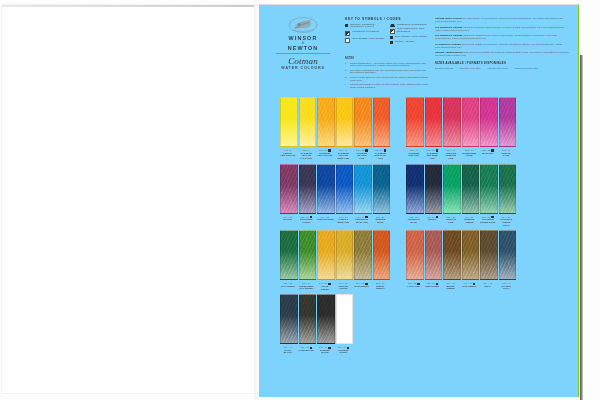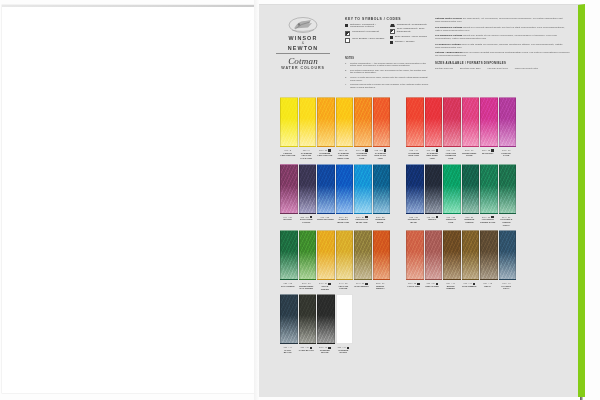--- a/index.html
+++ b/index.html
@@ -24,22 +24,22 @@
     background:linear-gradient(90deg,#e2e2e2,#cfcfcf 60%,#bdbdbd);
     opacity:.8;
   }
   .gutter{
     position:absolute;left:254px;top:0;width:6px;height:400px;
     background:linear-gradient(90deg,#f2f2f2,#ffffff);
   }
   
   .page-right{
     position:absolute;left:259px;top:4px;width:319px;height:392px;
-    background:#e5e5e5;
-    border-right:7px solid #84cc16;
+    background:#7dd3fc;
+    border-right:1px solid #84cc16;
     border-top:1px solid #dcdcdc;
     overflow:hidden;
   }
   .page-right:after{
     content:"";position:absolute;right:-1px;top:0;width:1px;height:100%;
     background:#b8b8b8;
   }
   .edge-dark{
     position:absolute;left:580px;top:55px;width:3px;height:345px;
     background:linear-gradient(90deg,#3a3a3a,#6e6e6e,#cfcfcf);

